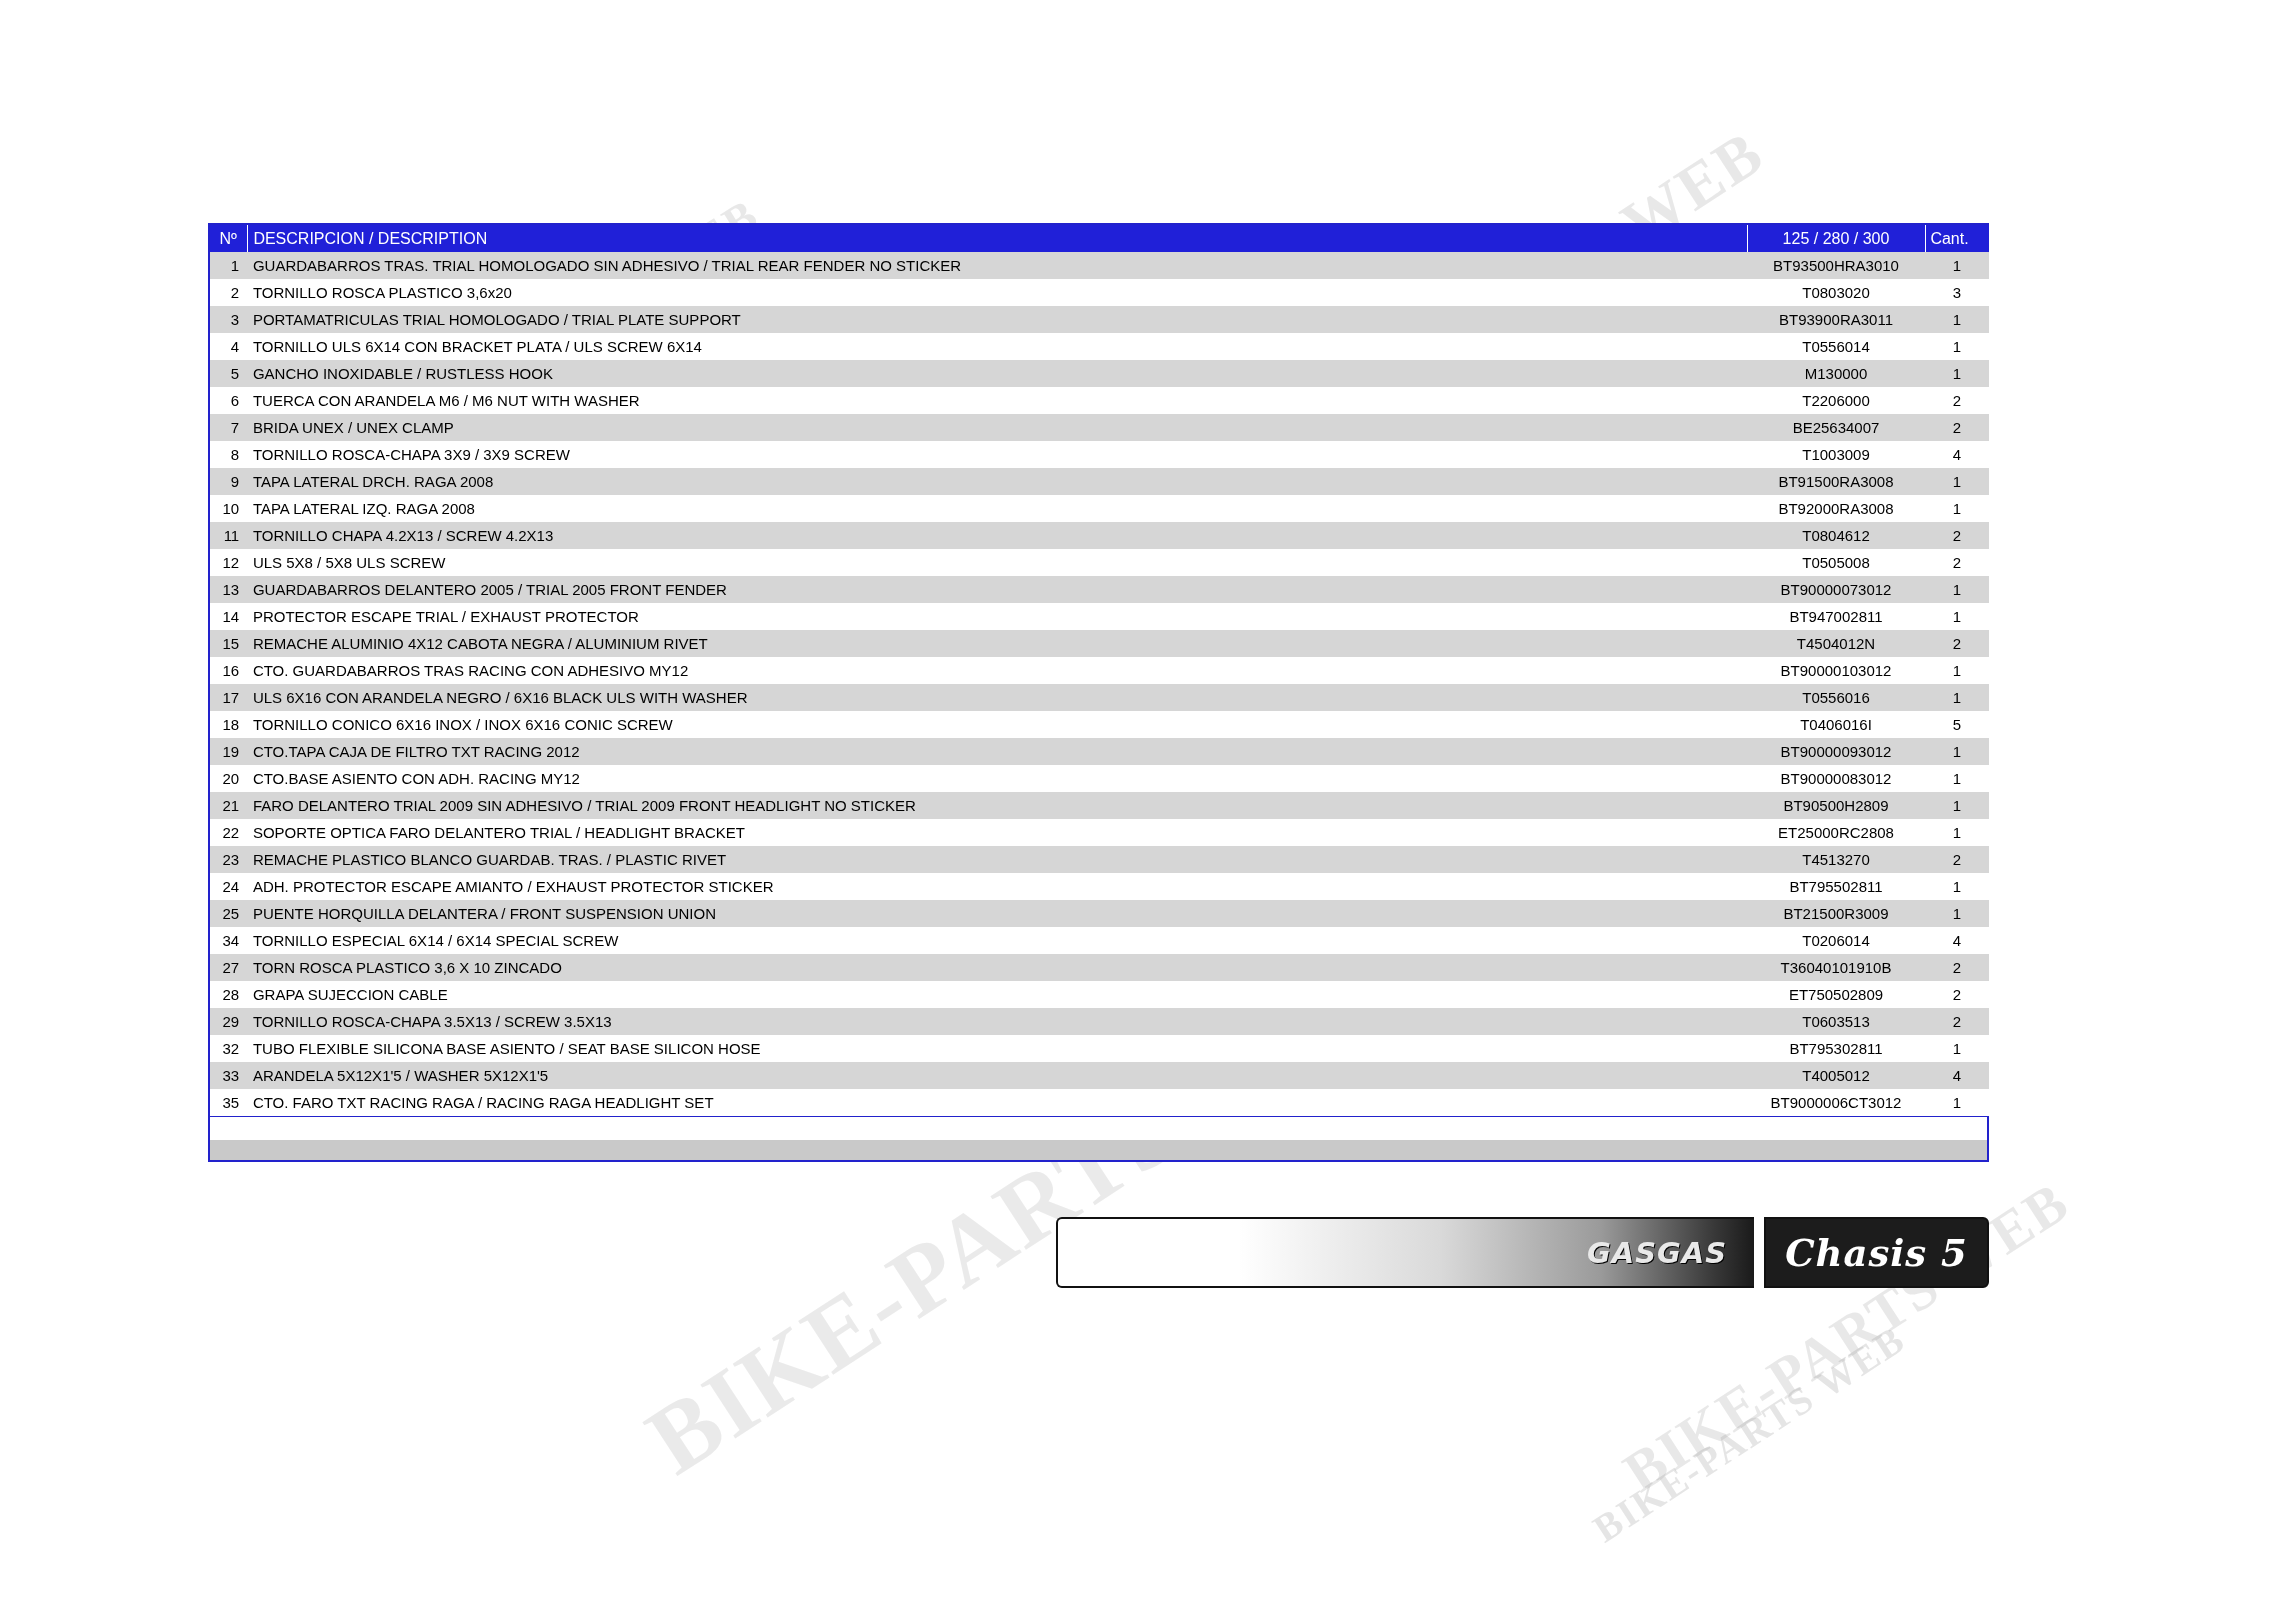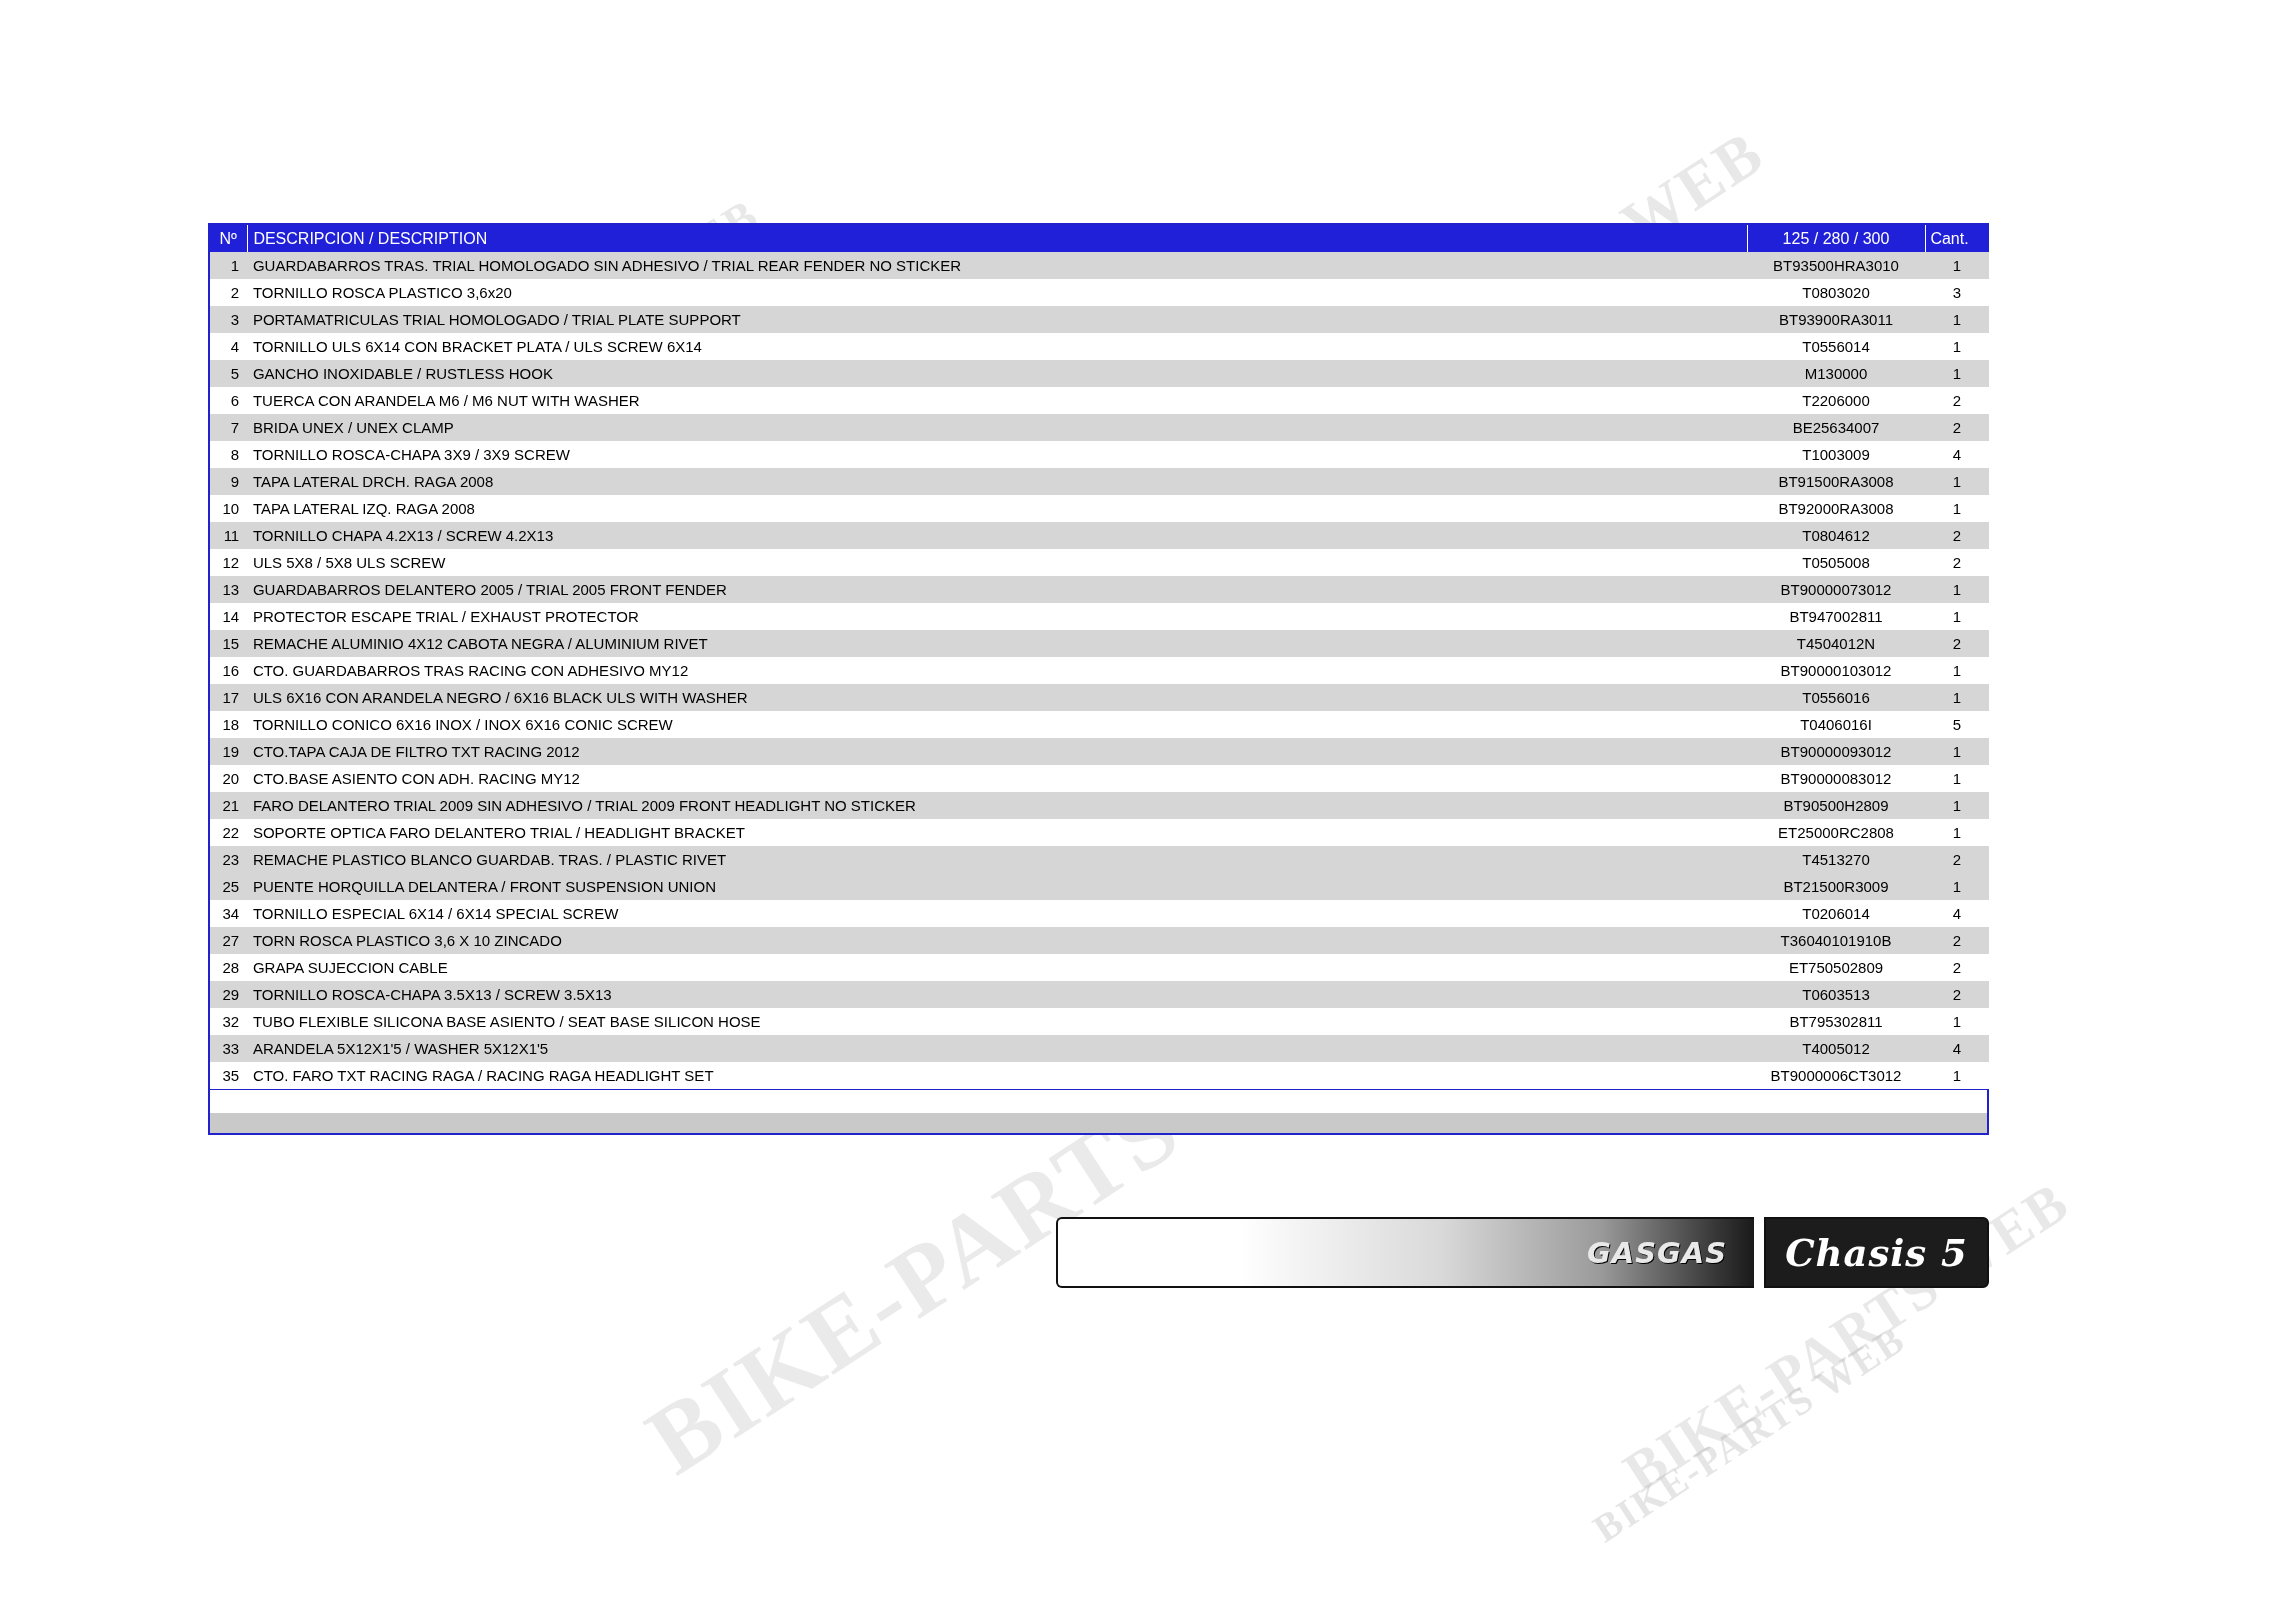--- a/index.html
+++ b/index.html
@@ -340,20 +340,26 @@
           <td class="desc">SOPORTE OPTICA FARO DELANTERO TRIAL / HEADLIGHT BRACKET</td>
           <td class="ref">ET25000RC2808</td>
           <td class="qty">1</td>
         </tr>
         <tr class="odd">
           <td class="num">23</td>
           <td class="desc">REMACHE PLASTICO BLANCO GUARDAB. TRAS. / PLASTIC RIVET</td>
           <td class="ref">T4513270</td>
           <td class="qty">2</td>
         </tr>
+        <tr class="even">
+          <td class="num">24</td>
+          <td class="desc">ADH. PROTECTOR ESCAPE AMIANTO / EXHAUST PROTECTOR STICKER</td>
+          <td class="ref">BT795502811</td>
+          <td class="qty">1</td>
+        </tr>
         <tr class="odd">
           <td class="num">25</td>
           <td class="desc">PUENTE HORQUILLA DELANTERA / FRONT SUSPENSION UNION</td>
           <td class="ref">BT21500R3009</td>
           <td class="qty">1</td>
         </tr>
         <tr class="even">
           <td class="num">34</td>
           <td class="desc">TORNILLO ESPECIAL 6X14 / 6X14 SPECIAL SCREW</td>
           <td class="ref">T0206014</td>

